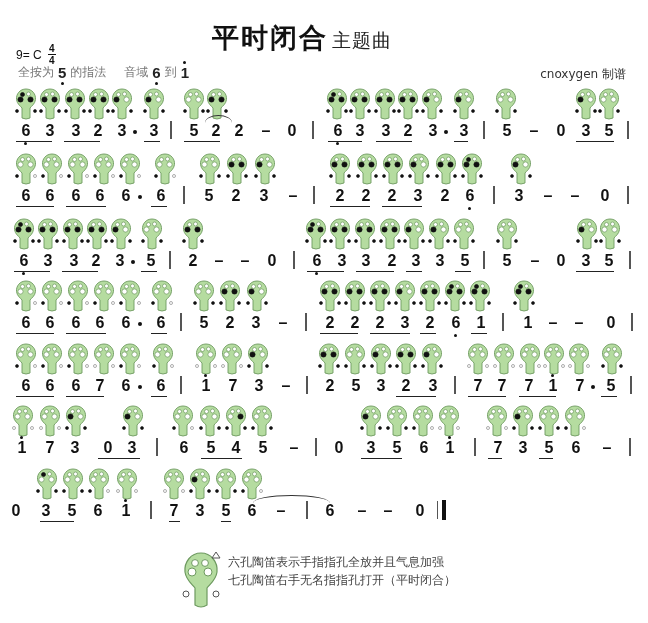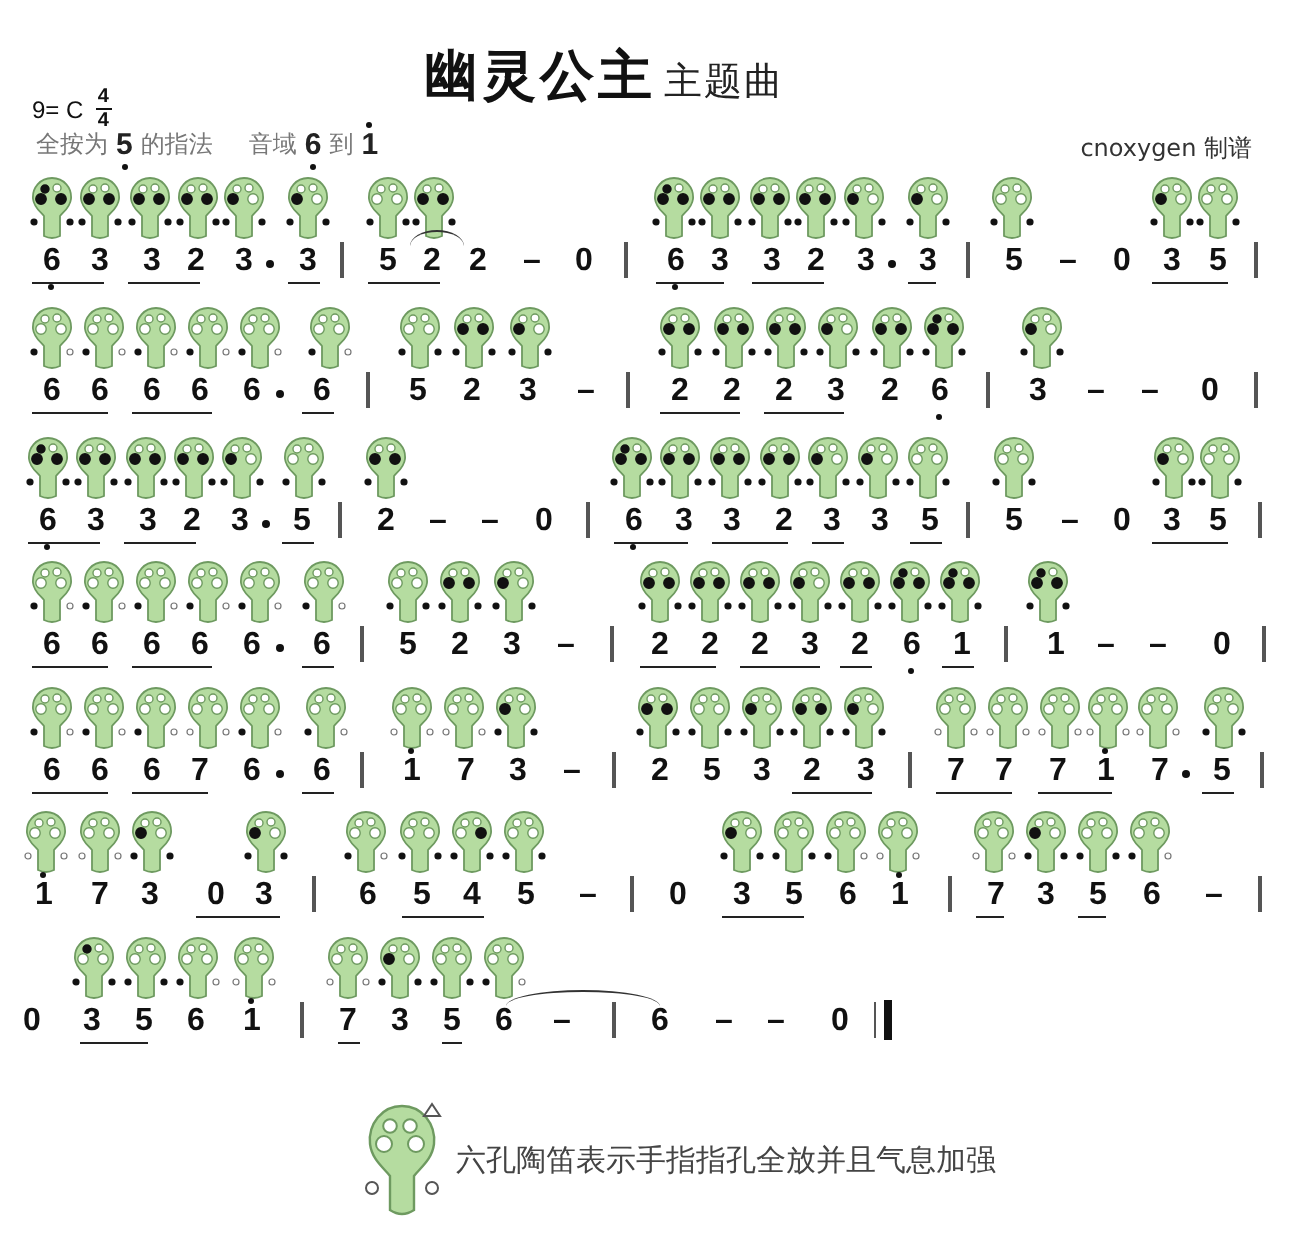--- a/index.html
+++ b/index.html
@@ -19,27 +19,27 @@
   .row { position: absolute; left: 0; width: 648px; height: 62px; }
   .icon { position: absolute; width: 24px; height: 32px; }
   .note { position: absolute; width: 16px; text-align: center; font-family: "Liberation Sans", sans-serif; font-weight: bold; font-size: 16px; line-height: 18px; color: #111; }
   .note .dotb { position: absolute; left: 6px; top: 20px; width: 3px; height: 3px; border-radius: 50%; background: #111; }
   .note .dota { position: absolute; left: 6px; top: -3px; width: 3px; height: 3px; border-radius: 50%; background: #111; }
   .uline { position: absolute; height: 1.3px; background: #222; }
   .barline { position: absolute; width: 2px; height: 18px; background: #555; }
   .finalbar { position: absolute; width: 4px; height: 20px; background: #111; }
   .tie { position: absolute; border-top: 1.4px solid #333; border-radius: 50% 50% 0 0 / 100% 100% 0 0; }
   .legend-icon { position: absolute; left: 180px; top: 550px; }
-  .legend-text { position: absolute; left: 228px; top: 571px; font-size: 15px; color: #444; line-height: 18px; white-space: nowrap; }
+  .legend-text { position: absolute; left: 228px; top: 553px; font-size: 12px; color: #444; line-height: 18px; white-space: nowrap; }
 </style>
 </head>
 <body>
 
 <div class="title">
-  <span>幽灵公主</span><span class="sub">主题曲</span>
+  <span>平时闭合</span><span class="sub">主题曲</span>
 </div>
 
 <div class="key">
   <span>9= C</span>
   <span class="frac">
     <span>4</span>
     <span class="bar"></span>
     <span>4</span>
   </span>
 </div>
@@ -1314,13 +1314,14 @@
     <circle cx="25" cy="13" r="3.4" fill="#fff" stroke="#6e9a60"></circle>
     <circle cx="12" cy="22" r="4" fill="#fff" stroke="#6e9a60"></circle>
     <circle cx="28" cy="22" r="4" fill="#fff" stroke="#6e9a60"></circle>
     <circle cx="6" cy="44" r="3" fill="#fff" stroke="#555"></circle>
     <circle cx="36" cy="44" r="3" fill="#fff" stroke="#555"></circle>
     <path d="M36 2 L40 8 L32 8 Z" fill="none" stroke="#555" stroke-width="1"></path>
   </svg>
 </div>
 <div class="legend-text">
   <div>六孔陶笛表示手指指孔全放并且气息加强</div>
+  <div>七孔陶笛右手无名指指孔打开（平时闭合）</div>
 </div>
 
 </body></html>

